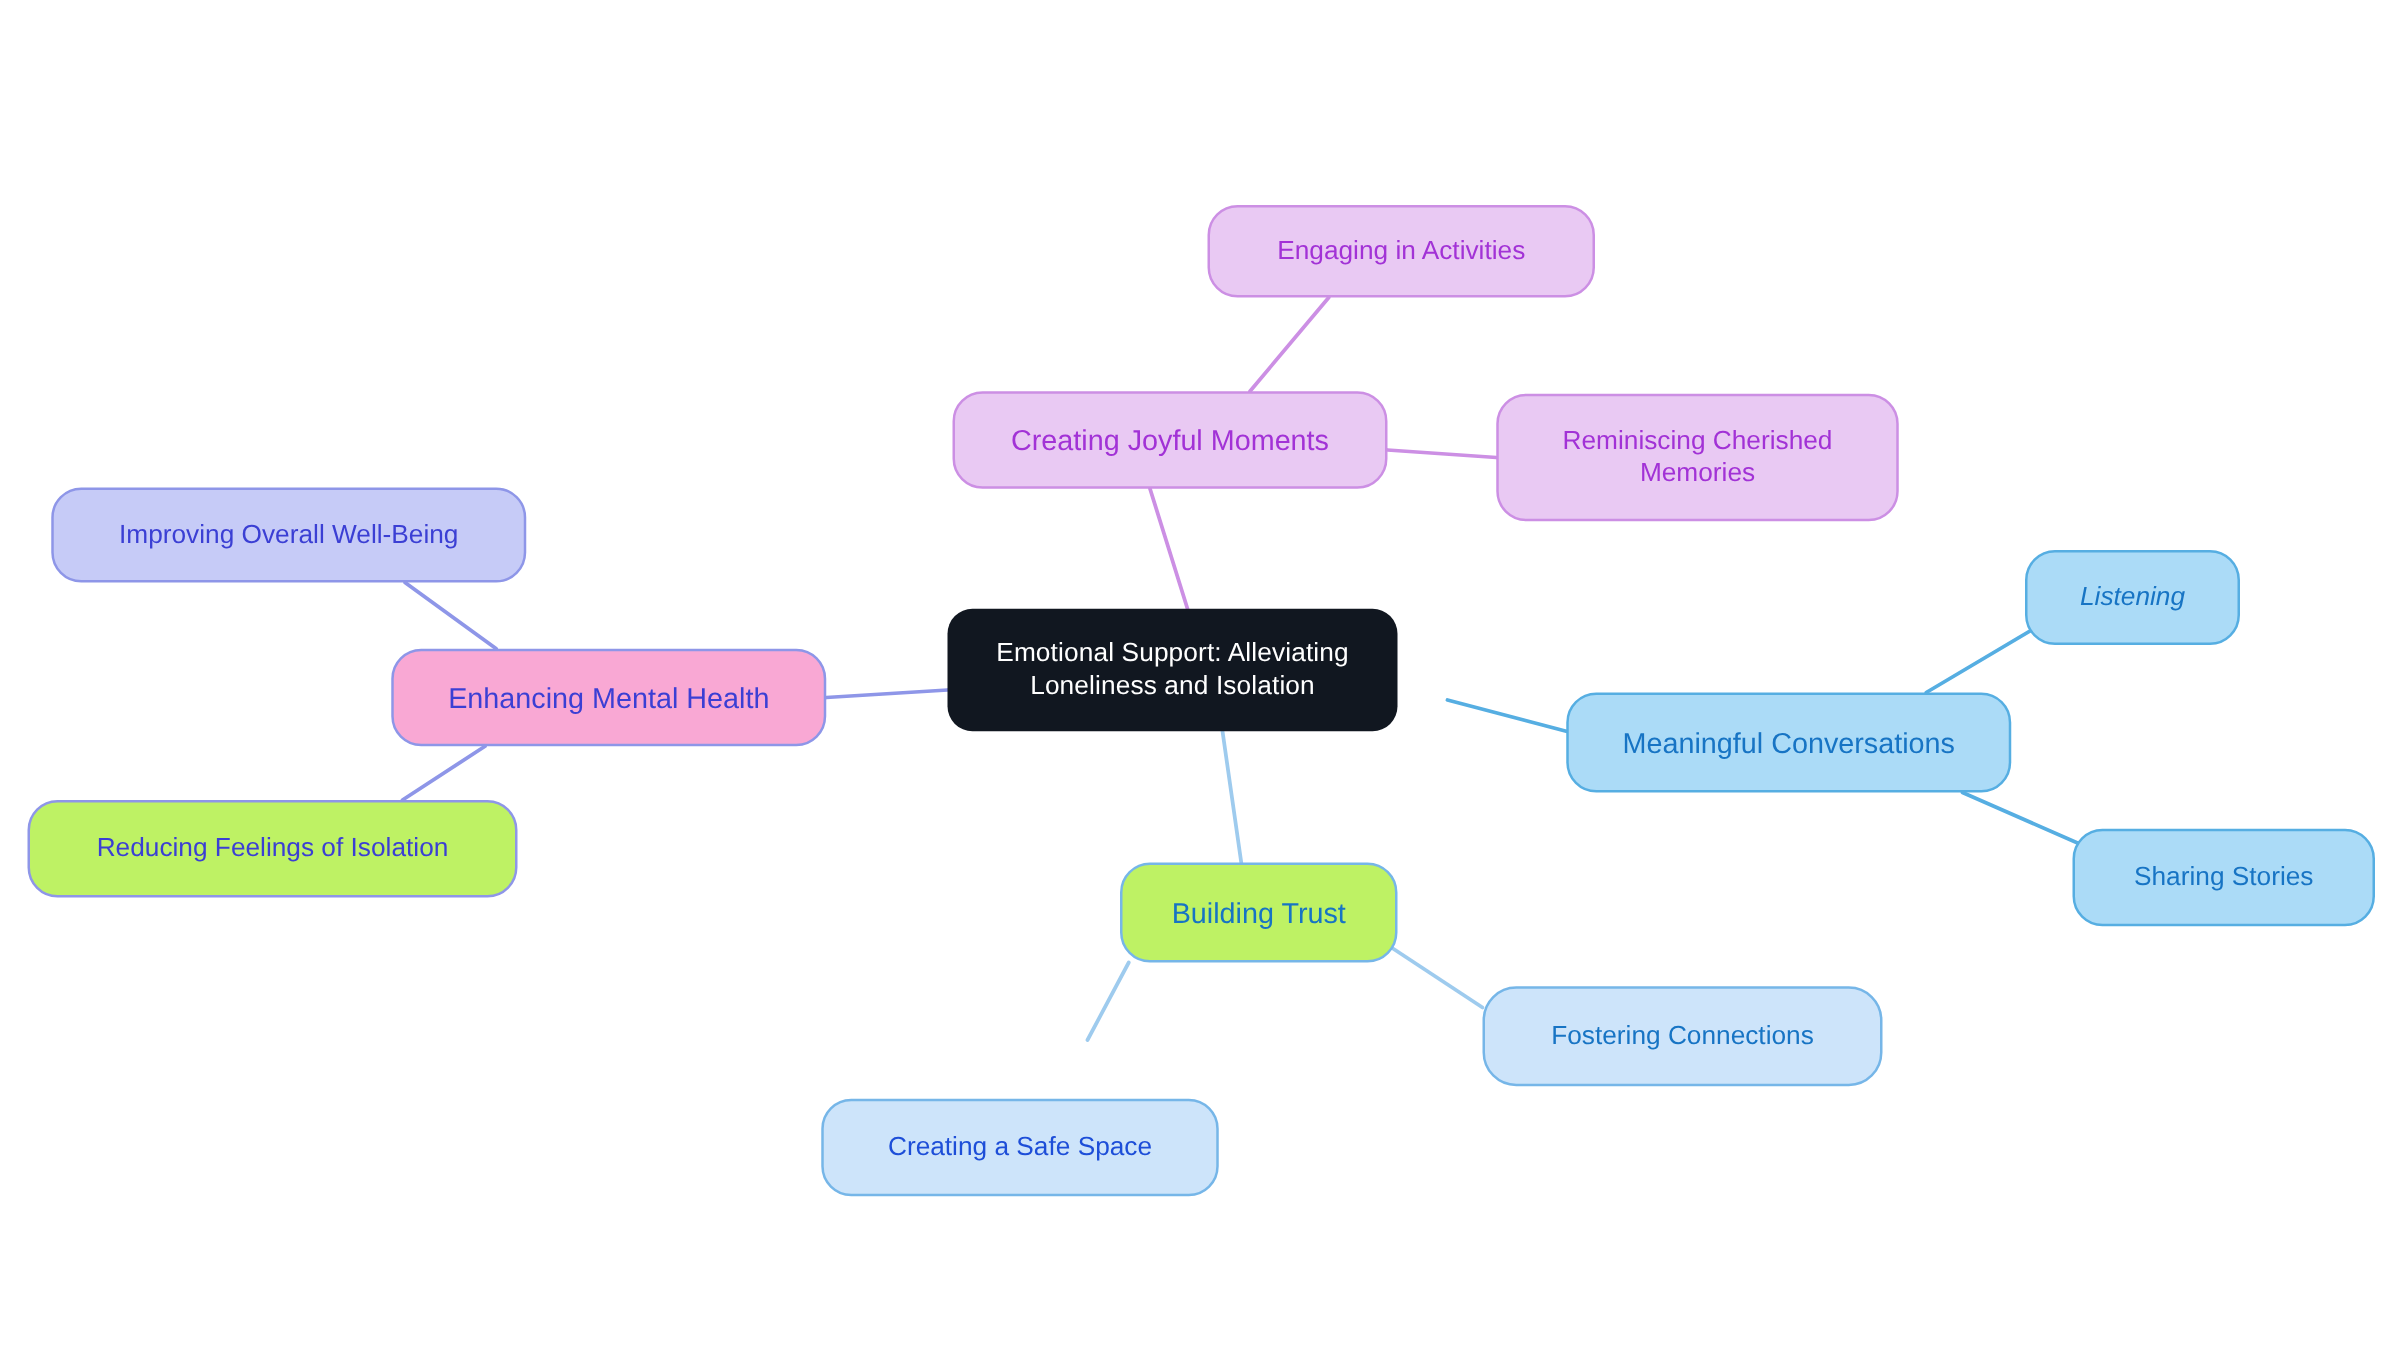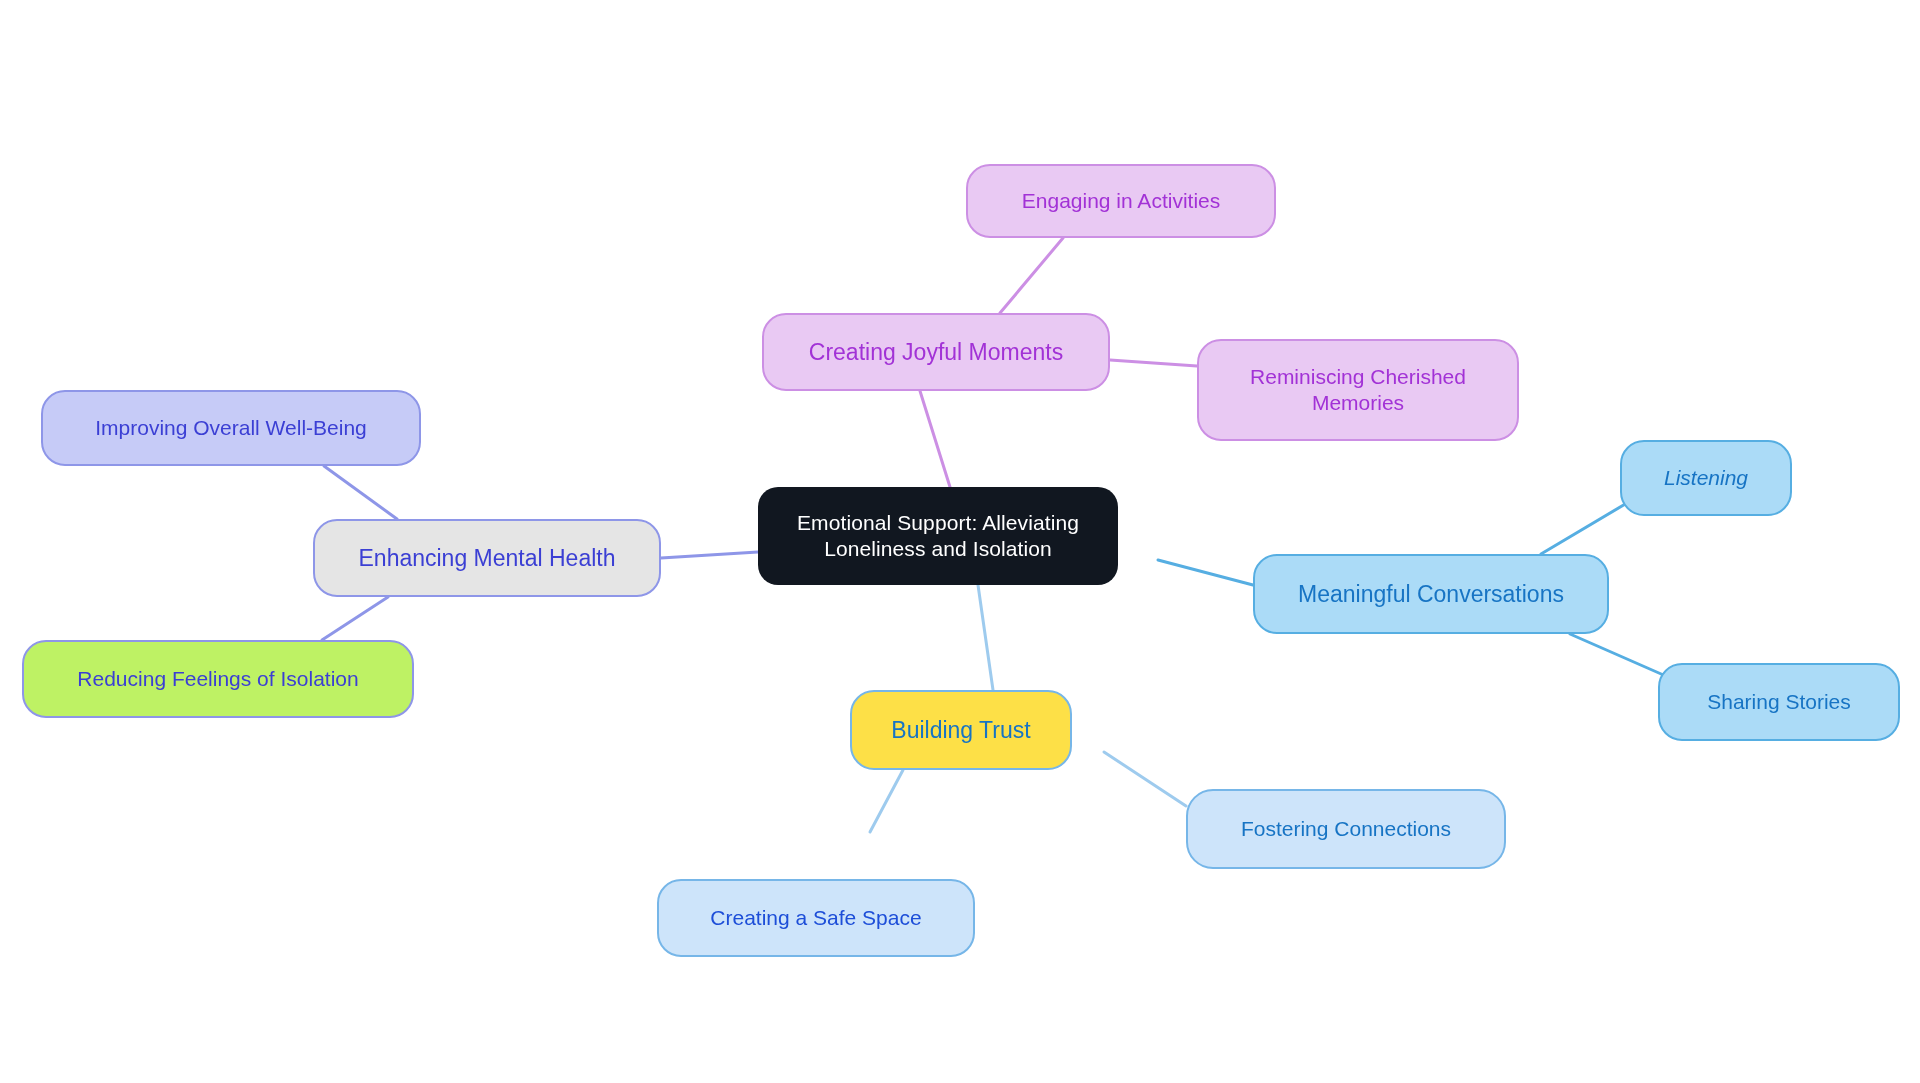--- a/index.html
+++ b/index.html
@@ -71,24 +71,24 @@
       <line x1="1541" y1="554" x2="1632" y2="500" stroke="#56aee2" stroke-width="3" stroke-linecap="round"></line>
       <line x1="1570" y1="634" x2="1668" y2="677" stroke="#56aee2" stroke-width="3" stroke-linecap="round"></line>
       <line x1="978" y1="585" x2="993" y2="690" stroke="#9ecbee" stroke-width="3" stroke-linecap="round"></line>
       <line x1="903" y1="770" x2="870" y2="832" stroke="#9ecbee" stroke-width="3" stroke-linecap="round"></line>
       <line x1="1104" y1="752" x2="1186" y2="806" stroke="#9ecbee" stroke-width="3" stroke-linecap="round"></line>
     </svg>
 <div class="node root" style="left: 758px; top: 487px; width: 360px; height: 98px; background: rgb(17, 23, 32); border-color: rgb(17, 23, 32); color: rgb(255, 255, 255);">Emotional Support: Alleviating
 Loneliness and Isolation</div>
     <div class="node level1" style="left: 762px; top: 313px; width: 348px; height: 78px; background: rgb(233, 201, 243); border-color: rgb(204, 143, 228); color: rgb(162, 50, 214);">Creating Joyful Moments</div>
     <div class="node level2" style="left: 966px; top: 164px; width: 310px; height: 74px; background: rgb(233, 201, 243); border-color: rgb(204, 143, 228); color: rgb(162, 50, 214);">Engaging in Activities</div>
-    <div class="node level2" style="left: 1197px; top: 315px; width: 322px; height: 102px; background: rgb(233, 201, 243); border-color: rgb(204, 143, 228); color: rgb(162, 50, 214); margin-top: 24px;">Reminiscing Cherished
+    <div class="node level2" style="left: 1197px; top: 315px; width: 322px; height: 102px; background: rgb(233, 201, 243); border-color: rgb(204, 143, 228); color: rgb(162, 50, 214);">Reminiscing Cherished
 Memories</div>
-    <div class="node level1" style="left: 313px; top: 519px; width: 348px; height: 78px; background: #e5e5e5; border-color: rgb(142, 150, 232); color: rgb(59, 63, 212);">Enhancing Mental Health</div>
+    <div class="node level1" style="left: 313px; top: 519px; width: 348px; height: 78px; background: #f9a8d4; border-color: rgb(142, 150, 232); color: rgb(59, 63, 212);">Enhancing Mental Health</div>
     <div class="node level2" style="left: 41px; top: 390px; width: 380px; height: 76px; background: rgb(198, 203, 247); border-color: rgb(142, 150, 232); color: rgb(59, 63, 212);">Improving Overall Well-Being</div>
     <div class="node level2" style="left: 22px; top: 640px; width: 392px; height: 78px; background: #bef264; border-color: rgb(142, 150, 232); color: rgb(59, 63, 212);">Reducing Feelings of Isolation</div>
     <div class="node level1" style="left: 1253px; top: 554px; width: 356px; height: 80px; background: rgb(171, 219, 247); border-color: rgb(86, 174, 226); color: rgb(23, 116, 196);">Meaningful Conversations</div>
     <div class="node level2" style="left: 1620px; top: 440px; width: 172px; height: 76px; background: rgb(171, 219, 247); border-color: rgb(86, 174, 226); color: rgb(23, 116, 196); font-style: italic;">Listening</div>
     <div class="node level2" style="left: 1658px; top: 663px; width: 242px; height: 78px; background: rgb(171, 219, 247); border-color: rgb(86, 174, 226); color: rgb(23, 116, 196);">Sharing Stories</div>
-    <div class="node level1" style="left: 850px; top: 690px; width: 222px; height: 80px; background: #fde047; border-color: rgb(118, 182, 232); color: rgb(23, 116, 196);">Building Trust</div>
+    <div class="node level1" style="left: 896px; top: 690px; width: 222px; height: 80px; background: #bef264; border-color: rgb(118, 182, 232); color: rgb(23, 116, 196);">Building Trust</div>
     <div class="node level2" style="left: 657px; top: 832px; width: 318px; height: 78px; background: rgb(205, 228, 250); border-color: rgb(118, 182, 232); color: #1d4ed8; margin-top: 47px;">Creating a Safe Space</div>
     <div class="node level2" style="left: 1186px; top: 789px; width: 320px; height: 80px; background: rgb(205, 228, 250); border-color: rgb(118, 182, 232); color: rgb(23, 116, 196); border-radius: 27px;">Fostering Connections</div>
   </div>
 
 </body></html>

